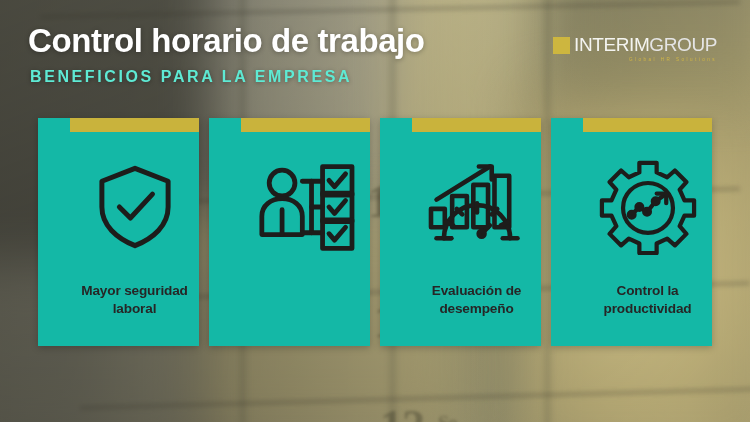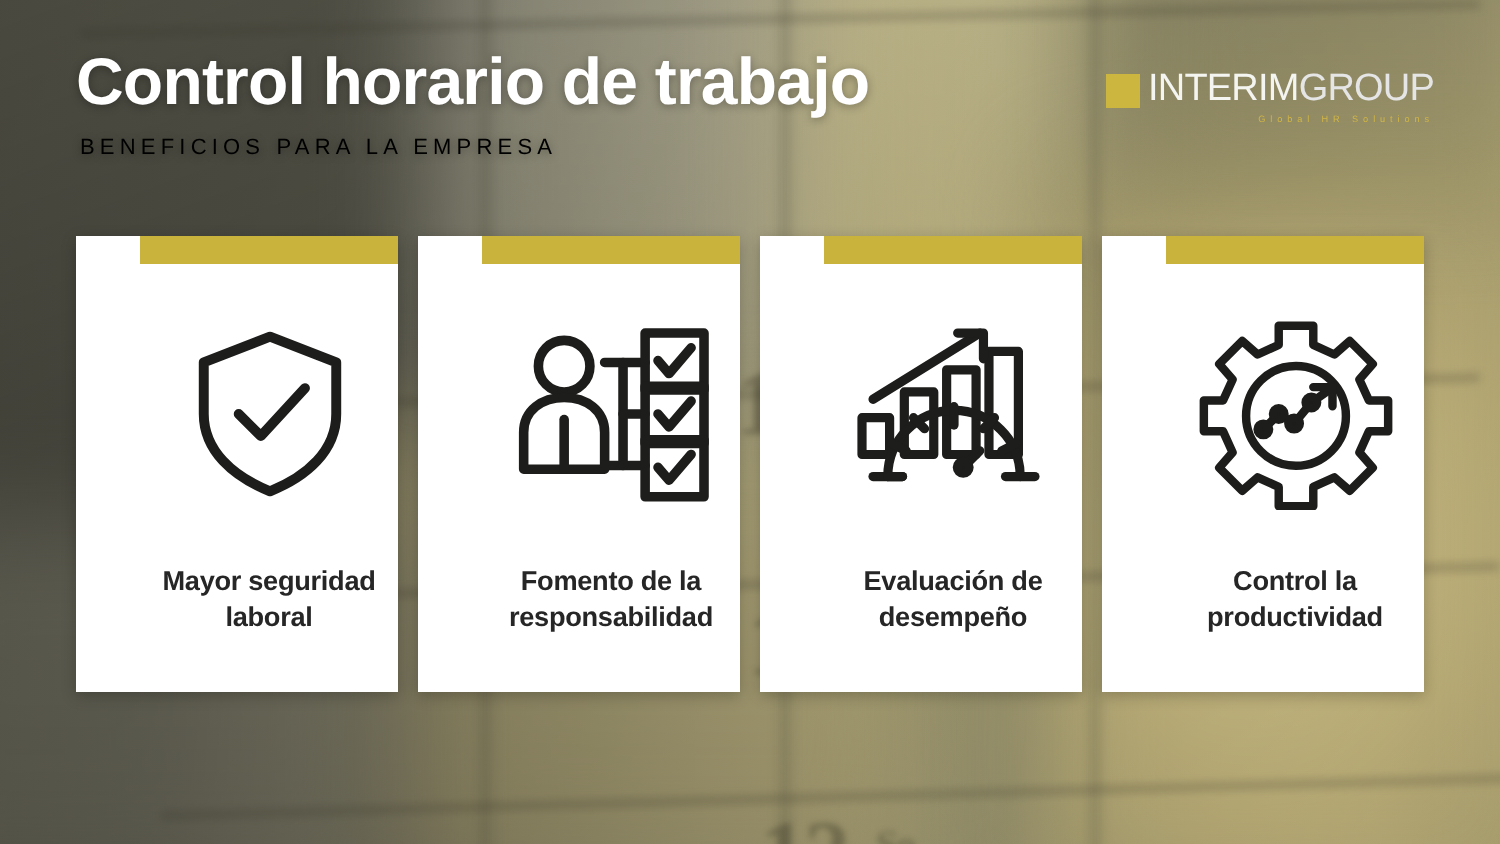--- a/index.html
+++ b/index.html
@@ -85,39 +85,39 @@
     position: absolute;
     inset: 0;
     background:
       linear-gradient(90deg, rgba(40,40,34,.46) 0%, rgba(40,40,34,.30) 38%,
                              rgba(40,40,34,.14) 62%, rgba(40,40,34,.10) 100%);
   }
 
   
   .header {
     position: absolute;
-    left: 38px;
+    left: 28px;
     top: 24px;
     right: 38px;
     height: 70px;
   }
   .title {
     margin: 0;
     color: #ffffff;
     font-size: 33px;
     font-weight: 700;
     letter-spacing: -0.4px;
     line-height: 1.05;
     text-shadow: 0 1px 5px rgba(0,0,0,.30);
   }
   .subtitle {
     margin: 9px 0 0 2px;
-    color: #000000;
-    font-size: 11px;
-    font-weight: 400;
+    color: #5eead4;
+    font-size: 16px;
+    font-weight: 700;
     letter-spacing: 2.6px;
     text-shadow: 0 1px 4px rgba(0,0,0,.35);
   }
 
   
   .logo {
     position: absolute;
     right: 33px;
     top: 34px;
     display: flex;
@@ -172,21 +172,21 @@
   .cards {
     position: absolute;
     left: 38px;
     top: 118px;
     width: 674px;
     display: flex;
     gap: 10px;
   }
   .card {
     width: 147px;
-    background: #ffffff;
+    background: #14b8a6;
     box-shadow: 0 2px 7px rgba(0,0,0,.22);
     display: flex;
     flex-direction: column;
     align-items: center;
     padding-left: 32px;
   }
   .card-bar {
     width: 100%;
     height: 14px;
     background: #c9b33c;
@@ -282,21 +282,20 @@
           <path d="M62 22 H74"></path>
           <path d="M62 78 H74"></path>
           <rect x="74" y="6" width="32" height="31"></rect>
           <path d="M81 21 L87 28 L99 14"></path>
           <rect x="74" y="35" width="32" height="31"></rect>
           <path d="M81 50 L87 57 L99 43"></path>
           <rect x="74" y="64" width="32" height="31"></rect>
           <path d="M81 79 L87 86 L99 72"></path>
         </svg>
       </div>
-      <div class="card-label">Fomento de la responsabilidad</div>
       <div class="card-foot"></div>
     </div>
 
     <div class="card">
       <div class="card-bar"></div>
       <div class="card-icon">
         <svg width="106" height="92" viewBox="0 0 112 100" fill="none" stroke="#1d1d1b" stroke-width="5" stroke-linecap="round" stroke-linejoin="round">
           <rect x="6" y="52" width="15" height="20"></rect>
           <rect x="29" y="38" width="16" height="34"></rect>
           <rect x="52" y="26" width="16" height="46"></rect>

